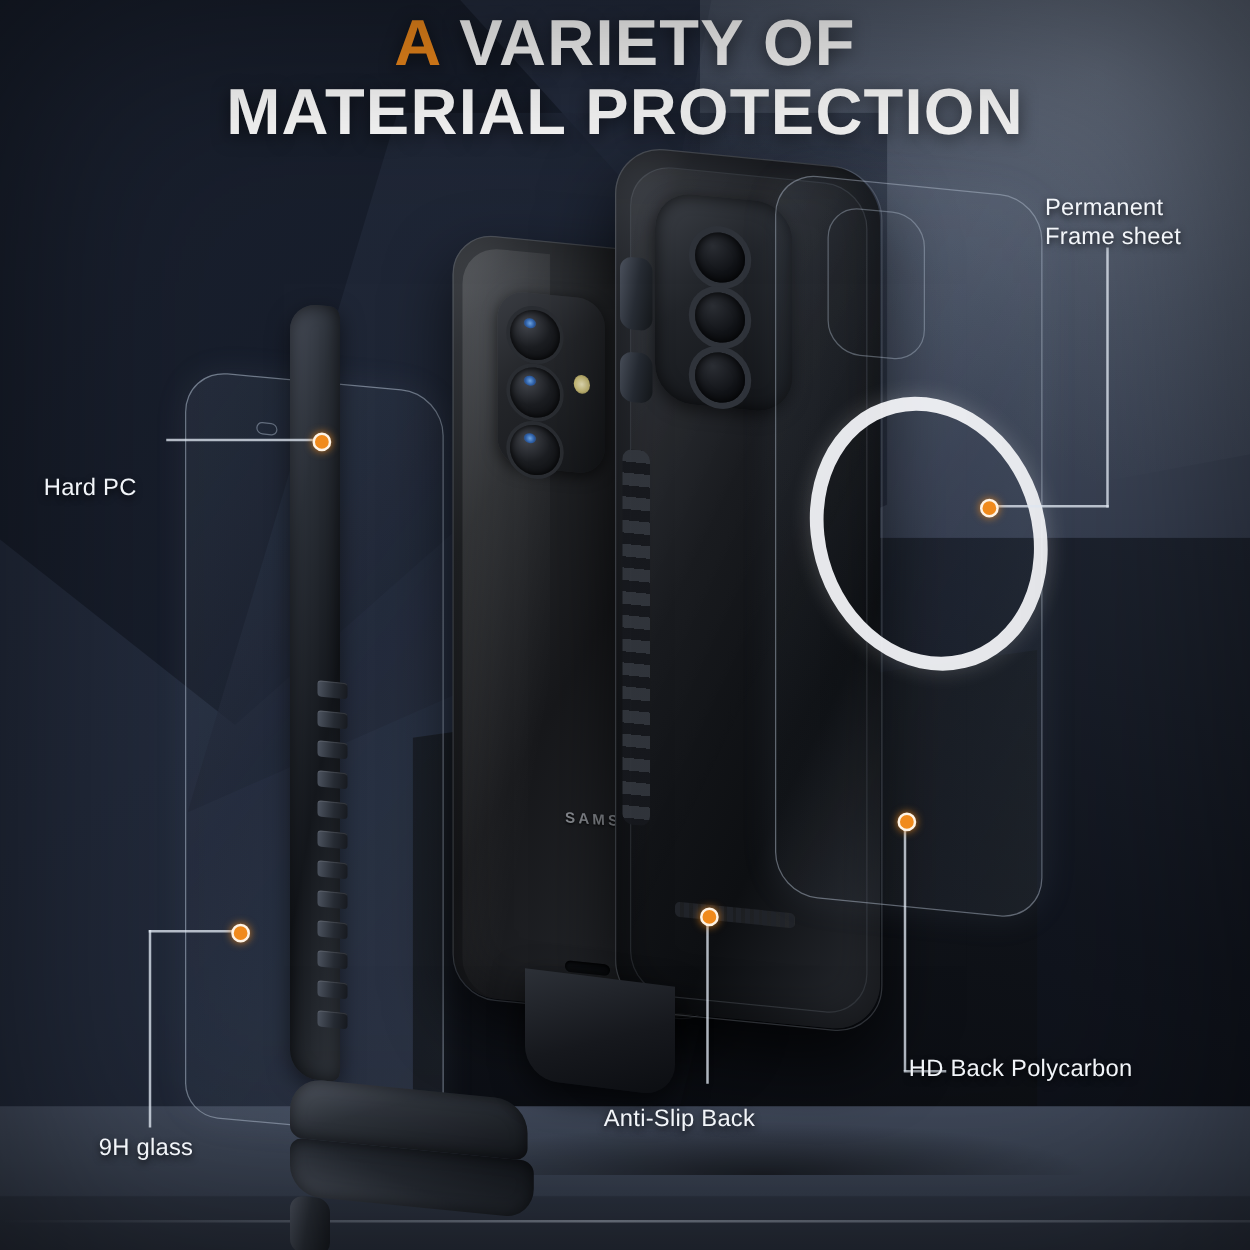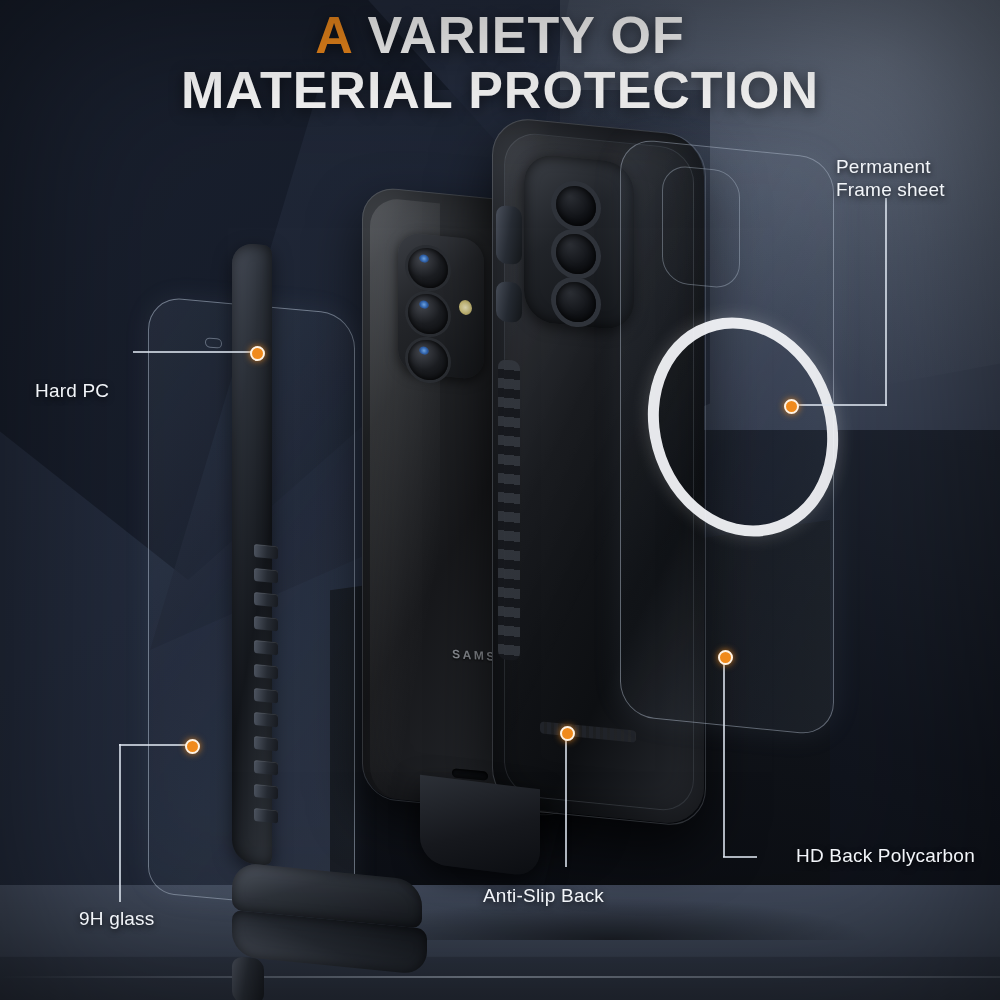--- a/index.html
+++ b/index.html
@@ -173,21 +173,21 @@
   #ln-9h-v{left:119px;top:744px;width:1.6px;height:158px;}
   #lbl-9h{left:79px;top:908px;}
   
   #dot-asf{left:560px;top:726px;}
   #ln-asf{left:565px;top:731px;width:1.6px;height:136px;}
   #lbl-asf{left:483px;top:885px;}
   
   #dot-hd{left:718px;top:650px;}
   #ln-hd-v{left:723px;top:655px;width:1.6px;height:202px;}
   #ln-hd-h{left:723px;top:856px;width:34px;height:1.6px;}
-  #lbl-hd{left:796px;top:845px;}
+  #lbl-hd{left:727px;top:845px;}
 </style>
 </head>
 <body>
 
 <div id="stage">
 
   <div class="abs" id="bg-base"></div>
   <div class="abs" id="bg-left-navy"></div>
   <div class="abs" id="bg-wedge-a"></div>
   <div class="abs" id="bg-wedge-b"></div>

